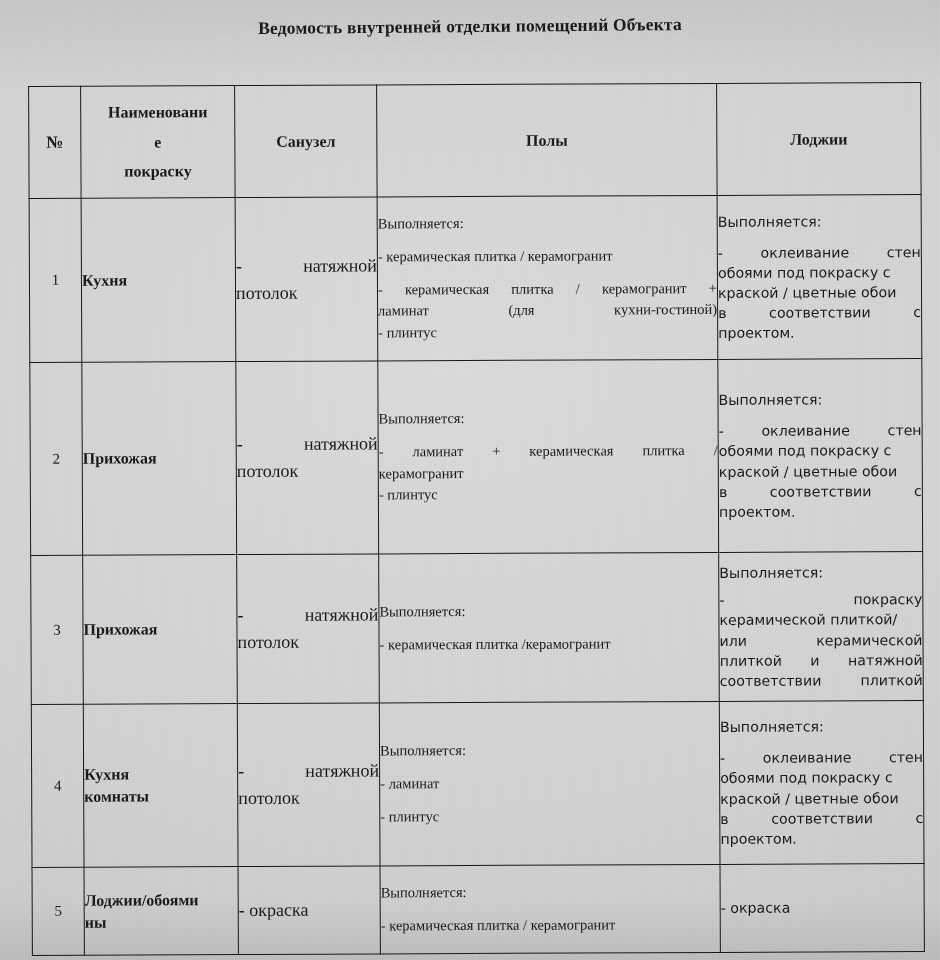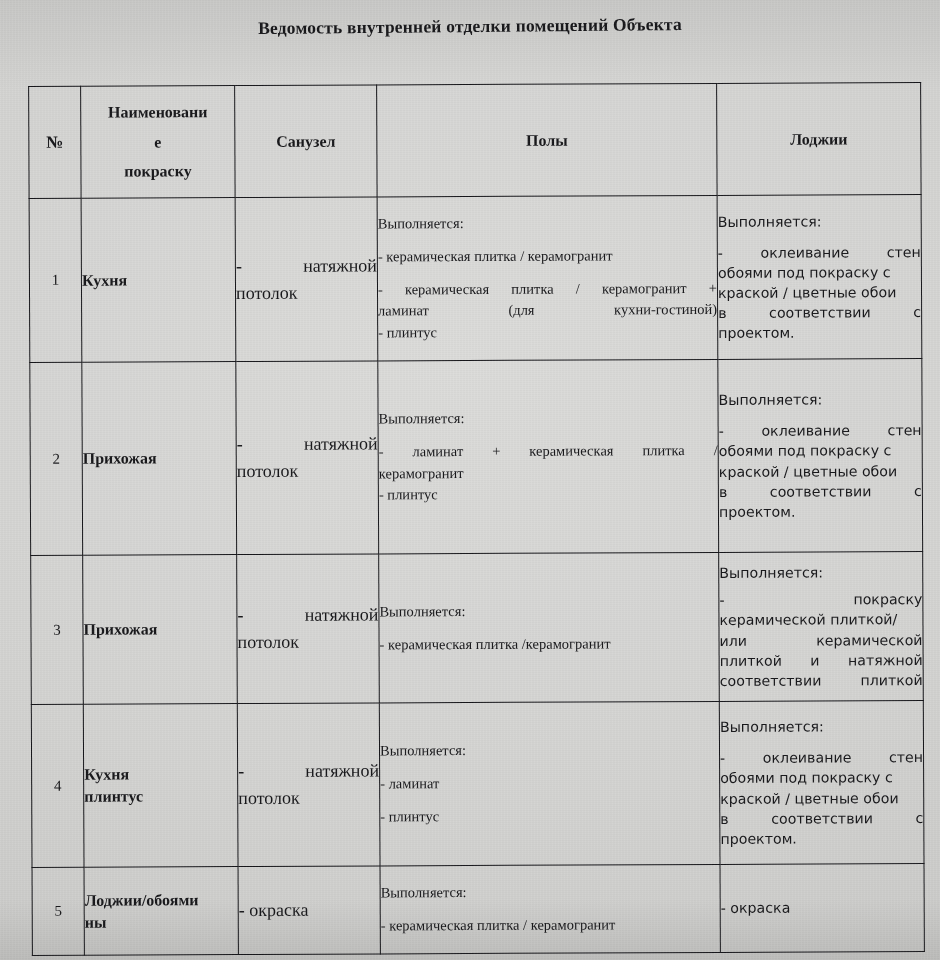--- a/index.html
+++ b/index.html
@@ -264,21 +264,21 @@
         <span>соответствии</span>
         <span>плиткой</span>
       </span>
     </td>
   </tr>
 
   <tr class="r4">
     <td class="cell-num">4</td>
     <td class="cell-name">
       <span class="ln">Кухня</span>
-      <span class="ln">плинтус</span>
+      <span class="ln">комнаты</span>
     </td>
     <td class="cell-ceil v-top pad-t-s">
       <span class="ln just">
         <span>-</span>
         <span>натяжной</span>
       </span>
       <span class="ln">потолок</span>
     </td>
     <td class="cell-floor v-top pad-t">
       <span class="ln">Выполняется:</span>

